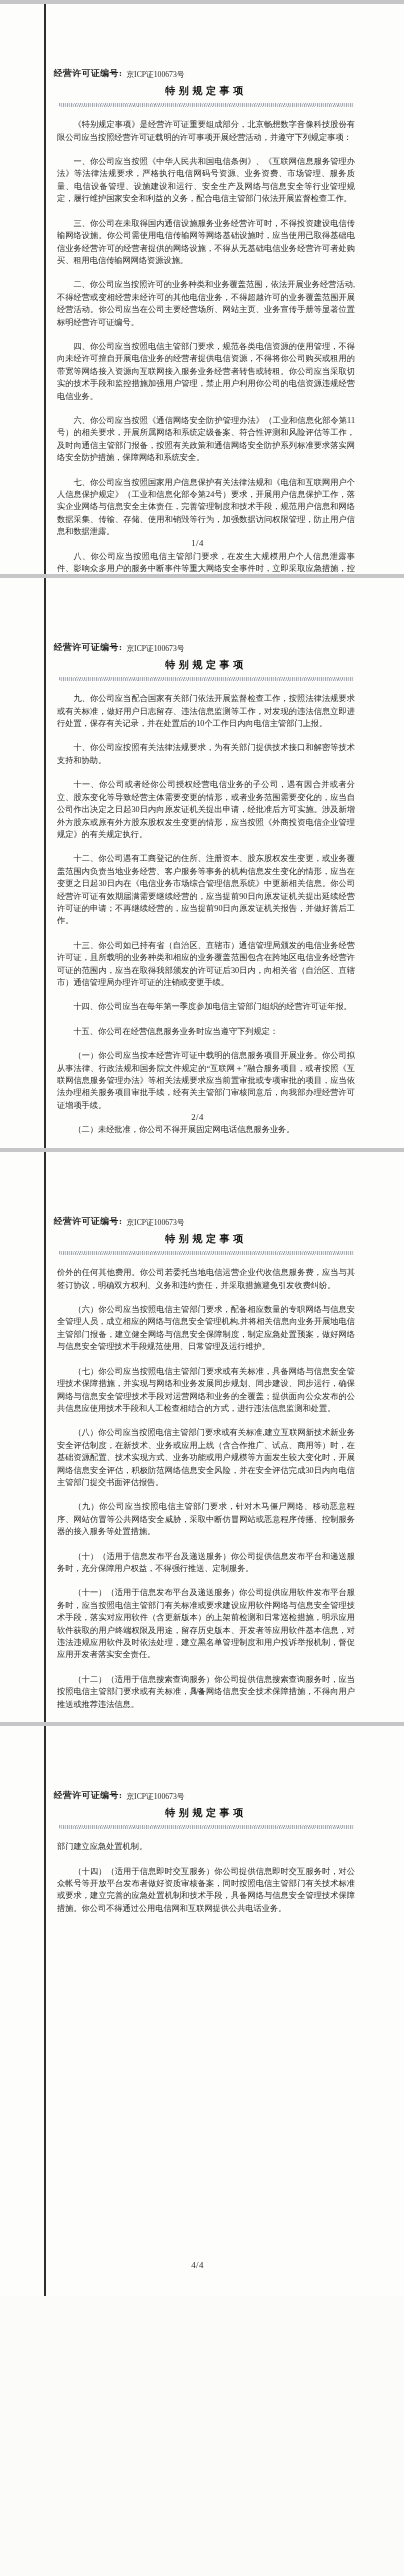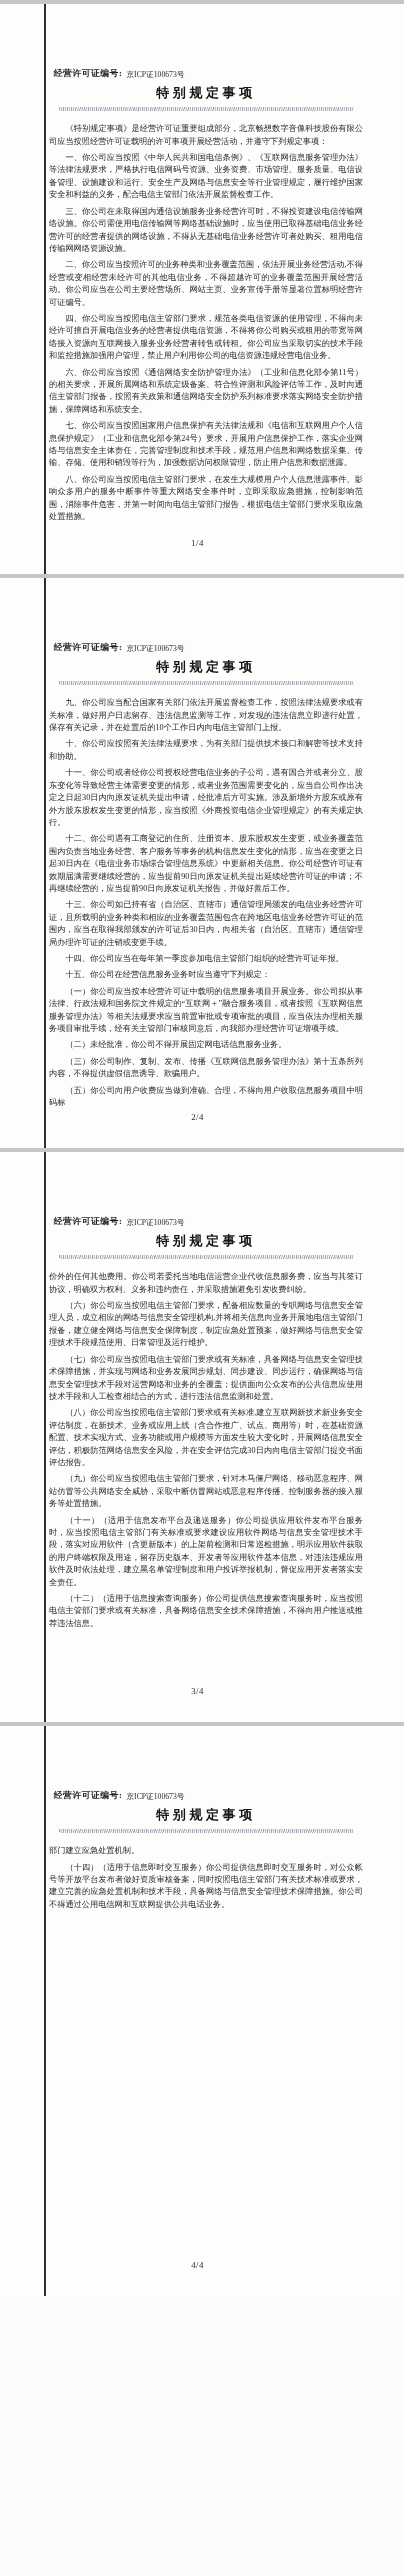--- a/index.html
+++ b/index.html
@@ -35,26 +35,26 @@
   
   .prov-page{
     position:relative;width:405px;height:570px;background:#fdfdfc;
     border-top:4.1px solid #c6c6c8;box-sizing:content-box;
   }
   .prov-page .scanline{position:absolute;left:44px;top:0;bottom:0;width:1.5px;background:#2e2e2e;}
   .prov-inner{padding:64px 38px 0 45px;}
   .ph{display:flex;align-items:flex-end;gap:4.1px;margin-left:8.8px;}
   .ph .lab{font-size:8.8px;font-weight:bold;letter-spacing:0.5px;color:#1f1f1f;}
   .ph .num{font-size:7.7px;color:#2b2b2b;padding-bottom:0.5px;}
-  .ptitle{margin-top:4.1px;text-align:center;font-size:13px;font-weight:bold;letter-spacing:3.6px;color:#141414;}
+  .ptitle{margin-top:4.1px;text-align:center;font-size:10px;font-weight:bold;letter-spacing:3.6px;color:#141414;}
   .wavy{
     margin:5.2px auto 12.4px auto;width:295px;height:3.6px;opacity:.9;
     background:repeating-linear-gradient(100deg,#969ca4 0 1px,#e9ebed 1px 2.1px,#b4b9c0 2.1px 3.1px,#f3f4f5 3.1px 4.1px);
   }
-  .pbody p.bpar{margin:4px;font-size:8.2px;line-height:12.4px;text-align:justify;text-indent:2em;color:#272727;}
+  .pbody p.bpar{margin:12px;font-size:8.2px;line-height:12.4px;text-align:justify;text-indent:2em;color:#272727;}
   .pbody p.bpar.cont{text-indent:0;}
   .pfooter{position:absolute;left:0;right:10px;bottom:26px;text-align:center;font-size:8.8px;color:#2a2a2a;letter-spacing:0.5px;}
 </style>
 </head>
 <body>
 
 <div class="edge-line" style="top:14.4px;height:1px;"></div>
 
 <section class="cert-page">
   <div class="cert-frame">
@@ -149,20 +149,21 @@
         <span class="num">京ICP证100673号</span>
       </div>
       <div class="ptitle">特别规定事项</div>
       <div class="wavy"></div>
       <div class="pbody">
         <p class="bpar cont">价外的任何其他费用。你公司若委托当地电信运营企业代收信息服务费，应当与其签订协议，明确双方权利、义务和违约责任，并采取措施避免引发收费纠纷。</p>
         <p class="bpar">（六）你公司应当按照电信主管部门要求，配备相应数量的专职网络与信息安全管理人员，成立相应的网络与信息安全管理机构,并将相关信息向业务开展地电信主管部门报备，建立健全网络与信息安全保障制度，制定应急处置预案，做好网络与信息安全管理技术手段规范使用、日常管理及运行维护。</p>
         <p class="bpar">（七）你公司应当按照电信主管部门要求或有关标准，具备网络与信息安全管理技术保障措施，并实现与网络和业务发展同步规划、同步建设、同步运行，确保网络与信息安全管理技术手段对运营网络和业务的全覆盖；提供面向公众发布的公共信息应使用技术手段和人工检查相结合的方式，进行违法信息监测和处置。</p>
         <p class="bpar">（八）你公司应当按照电信主管部门要求或有关标准,建立互联网新技术新业务安全评估制度，在新技术、业务或应用上线（含合作推广、试点、商用等）时，在基础资源配置、技术实现方式、业务功能或用户规模等方面发生较大变化时，开展网络信息安全评估，积极防范网络信息安全风险，并在安全评估完成30日内向电信主管部门提交书面评估报告。</p>
         <p class="bpar">（九）你公司应当按照电信主管部门要求，针对木马僵尸网络、移动恶意程序、网站仿冒等公共网络安全威胁，采取中断仿冒网站或恶意程序传播、控制服务器的接入服务等处置措施。</p>
+        <p class="bpar">（十）（适用于信息发布平台及递送服务）你公司提供信息发布平台和递送服务时，充分保障用户权益，不得强行推送、定制服务。</p>
         <p class="bpar">（十一）（适用于信息发布平台及递送服务）你公司提供应用软件发布平台服务时，应当按照电信主管部门有关标准或要求建设应用软件网络与信息安全管理技术手段，落实对应用软件（含更新版本）的上架前检测和日常巡检措施，明示应用软件获取的用户终端权限及用途，留存历史版本、开发者等应用软件基本信息，对违法违规应用软件及时依法处理，建立黑名单管理制度和用户投诉举报机制，督促应用开发者落实安全责任。</p>
         <p class="bpar">（十二）（适用于信息搜索查询服务）你公司提供信息搜索查询服务时，应当按照电信主管部门要求或有关标准，具备网络信息安全技术保障措施，不得向用户推送或推荐违法信息。</p>
       </div>
     </div>
     <div class="pfooter">3/4</div>
   </section>
 
   <section class="prov-page">
     <div class="scanline"></div>
     <div class="prov-inner">

